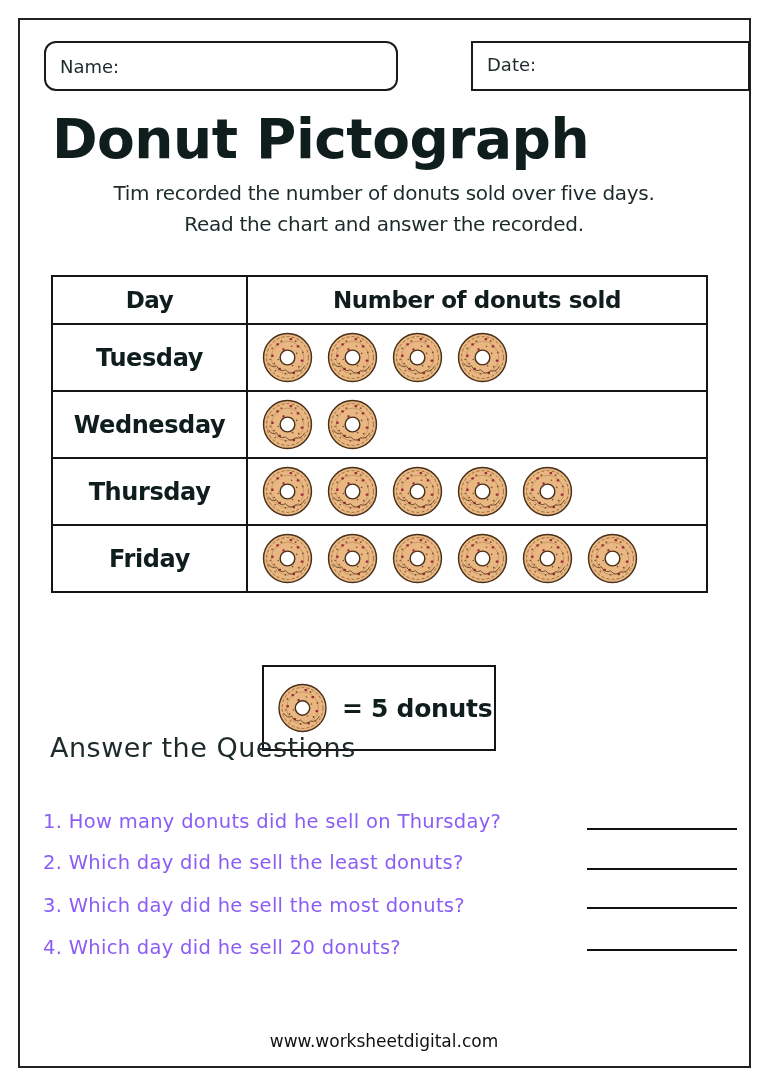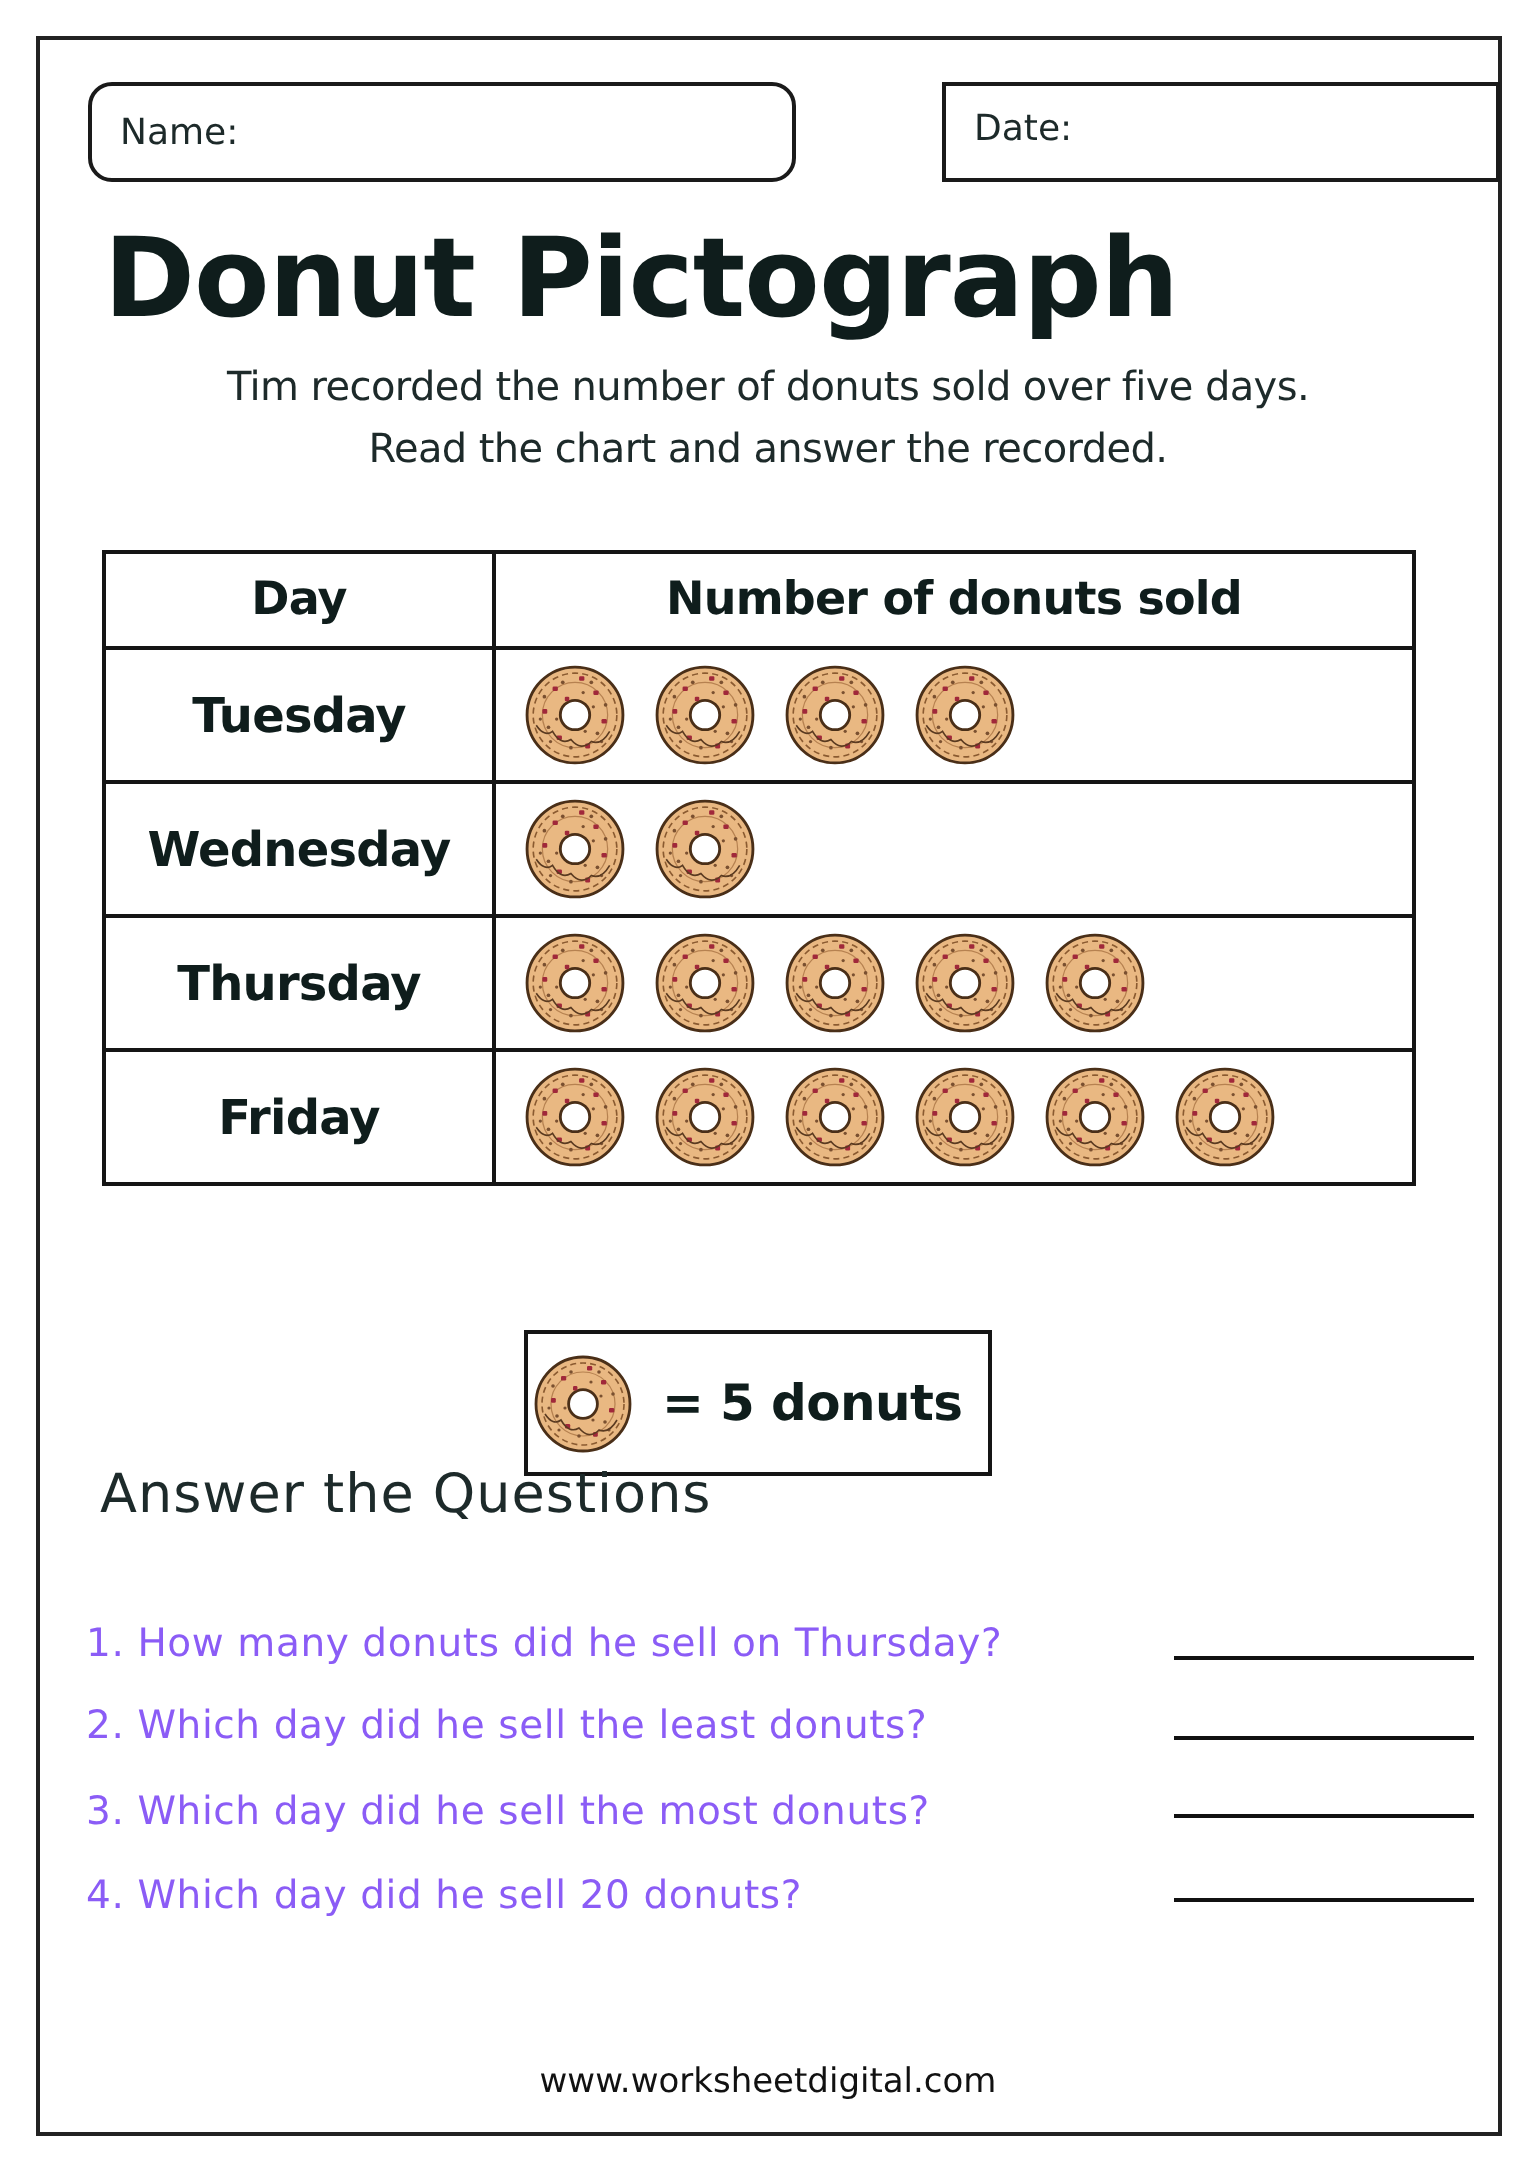--- a/index.html
+++ b/index.html
@@ -47,22 +47,22 @@
     .pictograph td { height: 67px; }
     .col-day { width: 195px; }
     .day-cell {
       text-align: center; font-family: "DejaVu Sans", sans-serif; font-weight: bold;
       font-size: 24px; color: #0f1d1c; letter-spacing: -0.4px;
     }
     .donut-row { display: flex; align-items: center; gap: 14px; padding-left: 14px; }
     .donut { width: 51px; height: 51px; flex: 0 0 51px; display: block; }
 
     .key-box {
-      position: absolute; left: 262px; top: 665px; width: 234px; height: 73px;
-      border: 2.5px solid #151515; display: flex; align-items: center; padding-left: 2px;
+      position: absolute; left: 262px; top: 665px; width: 234px; height: 86px;
+      border: 2.5px solid #151515; display: flex; align-items: center; padding-left: 13px;
     }
     .key-box .donut { width: 50px; height: 50px; }
     .key-label {
       margin-left: 14px; font-family: "DejaVu Sans", sans-serif; font-weight: bold;
       font-size: 25px; color: #0f1d1c; letter-spacing: -0.3px;
     }
 
     .questions-heading {
       position: absolute; left: 50px; top: 732px;
       font-family: "DejaVu Sans", sans-serif; font-size: 27px; color: #1d2a2a;

